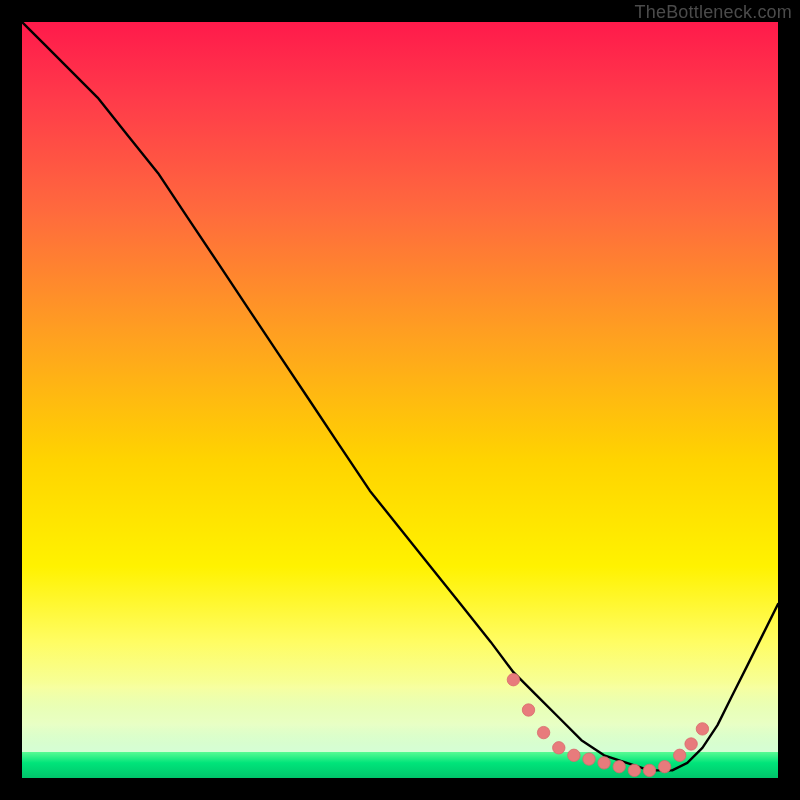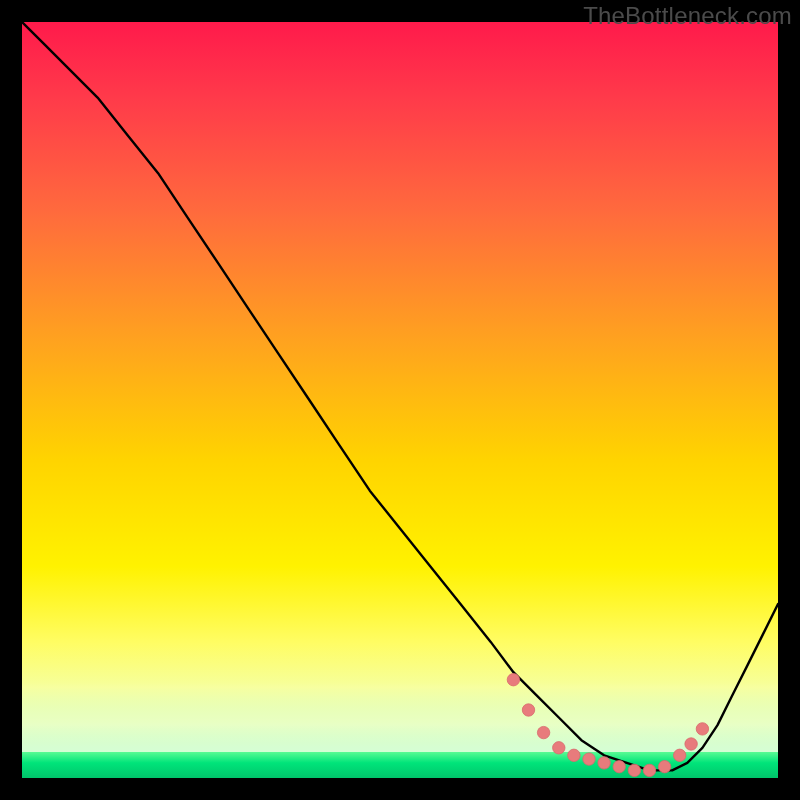--- a/index.html
+++ b/index.html
@@ -52,21 +52,21 @@
       rgba(255,255,210,0.55) 55%,
       rgba(255,255,235,0.75) 100%
     );
     pointer-events: none;
   }
   .watermark {
     position: absolute;
     top: 2px;
     right: 8px;
     color: #4b4b4b;
-    font-size: 24px;
+    font-size: 18px;
     letter-spacing: 0.2px;
     font-weight: 500;
     user-select: none;
   }
   svg.curve {
     position: absolute;
     left: 0; top: 0;
     width: 756px;
     height: 756px;
     pointer-events: none;

